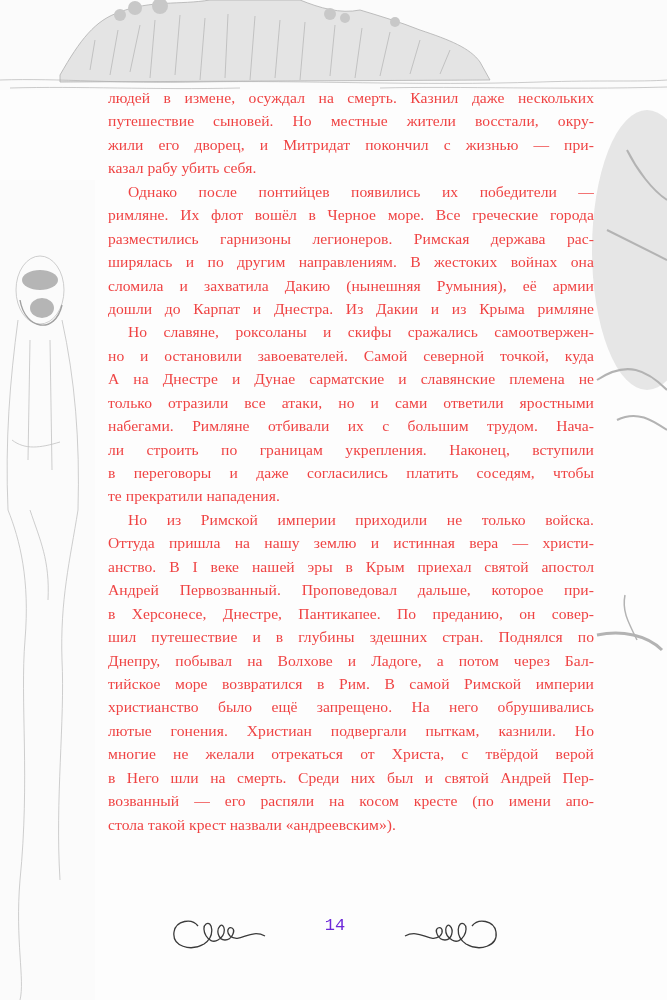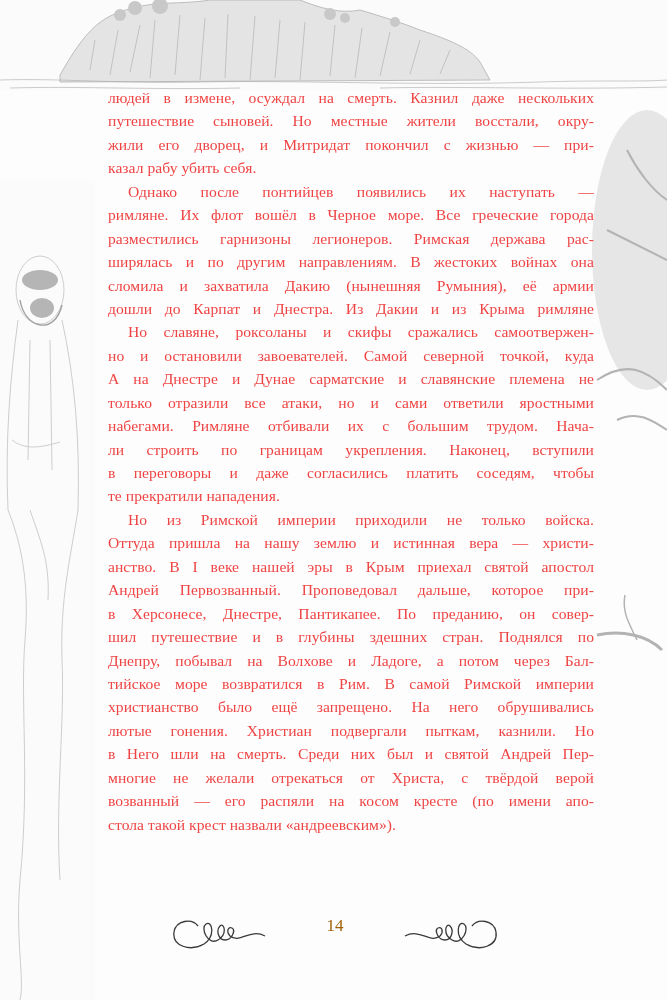--- a/index.html
+++ b/index.html
@@ -13,21 +13,21 @@
 
   .text-block { position:absolute; left:90px; top:86px; width:486px; color:#ef4444;margin-left:18px; }
   .line { height:23.45px; line-height:23.45px; font-size:15.6px; white-space:nowrap; text-align:justify; text-align-last:justify; font-family:"Liberation Serif","DejaVu Serif",serif; letter-spacing:0.05px; }
   .line.last { text-align-last:left; }
   .line.indent { text-indent:20px; }
 
   .footer { position:absolute; left:170px; top:912px; width:330px; height:45px; }
   .ornament { position:absolute; top:2px; width:120px; height:40px; }
   .ornament.left { left:0; }
   .ornament.right { right:0; }
-  .page-number { position:absolute; left:143px; width:44px; top:4px; text-align:center; font-size:17px; color:#a16207; font-family:Liberation Serif, serif; }
+  .page-number { position:absolute; left:143px; width:44px; top:4px; text-align:center; font-size:17px; color:#6d28d9; font-family:Liberation Mono, monospace; }
 </style>
 </head>
 <body>
 
 <div class="page">
 
   <svg class="illus-top" viewBox="0 0 667 90" preserveAspectRatio="none">
     <defs>
       <linearGradient id="sea" x1="0" y1="0" x2="0" y2="1">
         <stop offset="0" stop-color="#f4f4f4"></stop>
@@ -83,21 +83,21 @@
 
   <div class="text-block">
     <div id="text-container">
         <div>
           <div class="line">людей в измене, осуждал на смерть. Казнил даже нескольких</div>
           <div class="line">путешествие сыновей. Но местные жители восстали, окру-</div>
           <div class="line">жили его дворец, и Митридат покончил с жизнью — при-</div>
           <div class="line last">казал рабу убить себя.</div>
         </div>
         <div>
-          <div class="line indent">Однако после понтийцев появились их наступать —</div>
+          <div class="line indent">Однако после понтийцев появились их победители —</div>
           <div class="line">римляне. Их флот вошёл в Черное море. Все греческие города</div>
           <div class="line">разместились гарнизоны легионеров. Римская держава рас-</div>
           <div class="line">ширялась и по другим направлениям. В жестоких войнах она</div>
           <div class="line">сломила и захватила Дакию (нынешняя Румыния), её армии</div>
           <div class="line">дошли до Карпат и Днестра. Из Дакии и из Крыма римляне</div>
         </div>
         <div>
           <div class="line indent">Но славяне, роксоланы и скифы сражались самоотвержен-</div>
           <div class="line">но и остановили завоевателей. Самой северной точкой, куда</div>
           <div class="line">А на Днестре и Дунае сарматские и славянские племена не</div>
@@ -111,22 +111,22 @@
           <div class="line indent">Но из Римской империи приходили не только войска.</div>
           <div class="line">Оттуда пришла на нашу землю и истинная вера — христи-</div>
           <div class="line">анство. В I веке нашей эры в Крым приехал святой апостол</div>
           <div class="line">Андрей Первозванный. Проповедовал дальше, которое при-</div>
           <div class="line">в Херсонесе, Днестре, Пантикапее. По преданию, он совер-</div>
           <div class="line">шил путешествие и в глубины здешних стран. Поднялся по</div>
           <div class="line">Днепру, побывал на Волхове и Ладоге, а потом через Бал-</div>
           <div class="line">тийское море возвратился в Рим. В самой Римской империи</div>
           <div class="line">христианство было ещё запрещено. На него обрушивались</div>
           <div class="line">лютые гонения. Христиан подвергали пыткам, казнили. Но</div>
+          <div class="line">многие не желали отрекаться от Христа, с твёрдой верой</div>
           <div class="line">в Него шли на смерть. Среди них был и святой Андрей Пер-</div>
-          <div class="line">многие не желали отрекаться от Христа, с твёрдой верой</div>
           <div class="line">возванный — его распяли на косом кресте (по имени апо-</div>
           <div class="line last">стола такой крест назвали «андреевским»).</div>
         </div>
       </div>
   </div>
 
   <div class="footer">
     <svg class="ornament left" viewBox="0 0 120 40">
       <path d="M95,22 C80,14 70,30 60,22 C56,18 58,12 62,14 C66,16 62,26 55,26 C48,26 46,16 50,12 C54,8 58,20 48,26 C38,32 30,14 36,10 C42,6 46,22 34,30 C20,38 2,32 4,18 C6,6 22,4 28,12" fill="none" stroke="#3a3a3a" stroke-width="1.3"></path>
     </svg>

